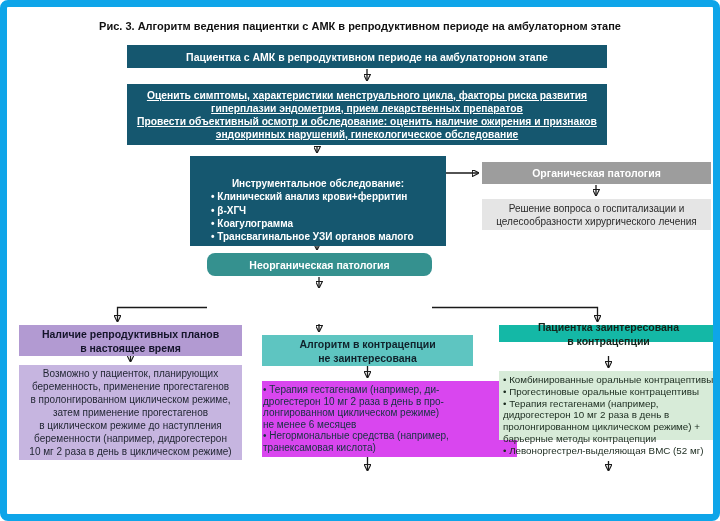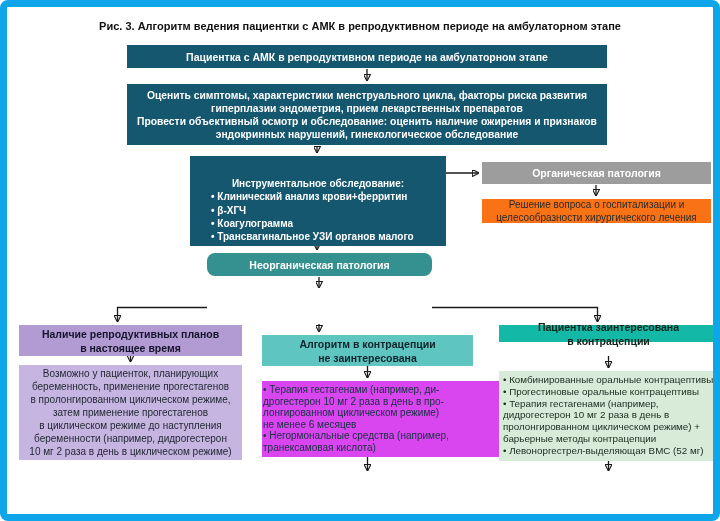--- a/index.html
+++ b/index.html
@@ -6,34 +6,34 @@
   .frame{position:relative;width:720px;height:521px;box-sizing:border-box;
     border:7px solid #0ea5e9;border-radius:8px;background:#fff;
     font-family:"Liberation Sans",sans-serif;overflow:hidden;}
   .title{position:absolute;top:13px;left:0;width:100%;text-align:center;
     font-size:11px;font-weight:bold;color:#111;}
   .bx{position:absolute;box-sizing:border-box;display:flex;align-items:center;
     justify-content:center;text-align:center;}
   .pre{white-space:pre-line;}
   .dark{background:#15576f;color:#fff;font-weight:bold;}
   #boxA{left:120px;top:38px;width:480px;height:23px;font-size:10.5px;}
-  #boxB{left:120px;top:77px;width:480px;height:61px;font-size:10.3px;line-height:13px;padding:0;}
+  #boxB{left:120px;top:77px;width:480px;height:61px;font-size:10.3px;line-height:13px;padding:0;text-decoration:underline;}
   #boxC{left:183px;top:149px;width:256px;height:90px;display:block;padding:21px;font-size:10px;line-height:13.3px;}
   .c-title{text-align:center;font-weight:bold;}
   .c-items{text-align:left;white-space:pre-line;font-weight:bold;}
   #boxD{left:475px;top:155px;width:229px;height:22px;background:#9d9d9d;color:#fff;font-weight:bold;font-size:10.5px;}
-  #boxE{left:475px;top:192px;width:229px;height:24px;background:#f97316;color:#2b2b2b;font-size:10px;line-height:13px;}
+  #boxE{left:475px;top:192px;width:229px;height:31px;background:#e5e5e5;color:#2b2b2b;font-size:10px;line-height:13px;}
   #boxF{left:200px;top:246px;width:225px;height:23px;background:#35918f;color:#fff;font-weight:bold;font-size:10.5px;border-radius:8px;}
   #boxG{left:200px;top:284px;width:225px;height:33px;background:#66c8c4;color:#10222b;font-weight:bold;font-size:10.5px;line-height:14px;}
   #hdrLeft{left:12px;top:318px;width:223px;height:31px;background:#b29ad2;color:#14142a;font-weight:bold;font-size:10.5px;line-height:14px;}
   #hdrMid{left:255px;top:328px;width:211px;height:31px;background:#5ec5c1;color:#10222b;font-weight:bold;font-size:10.5px;line-height:14px;}
   #hdrRight{left:492px;top:318px;width:219px;height:17px;background:#14b8a6;color:#14241a;font-weight:bold;font-size:10.5px;line-height:14px;}
   #bodyLeft{left:12px;top:358px;width:223px;height:95px;background:#c6b5e0;color:#1f2430;font-size:10px;line-height:13px;}
   #bodyMid{left:255px;top:374px;width:255px;height:76px;background:#d946ef;color:#14323f;display:block;text-align:left;padding:3px 1px;font-size:10px;line-height:11.6px;}
-  #bodyRight{left:492px;top:364px;width:219px;height:90px;background:#d7ebd8;color:#1a2a1e;display:block;text-align:left;padding:3px 4px;font-size:9.8px;line-height:11.8px;}
+  #bodyRight{left:492px;top:364px;width:219px;height:69px;background:#d7ebd8;color:#1a2a1e;display:block;text-align:left;padding:3px 4px;font-size:9.8px;line-height:11.8px;}
   #outcome{left:195px;top:468px;width:518px;height:30px;background:#fbe48b;color:#23211a;font-size:10px;line-height:13px;}
   #connectors{position:absolute;left:0;top:0;width:720px;height:521px;pointer-events:none;}
   #connectors path{stroke:#1a1a1a;stroke-width:1.3;fill:none;}
 </style>
 </head>
 <body>
 
 <div class="frame">
 
   <div class="title">Рис. 3. Алгоритм ведения пациентки с АМК в репродуктивном периоде на амбулаторном этапе</div>

